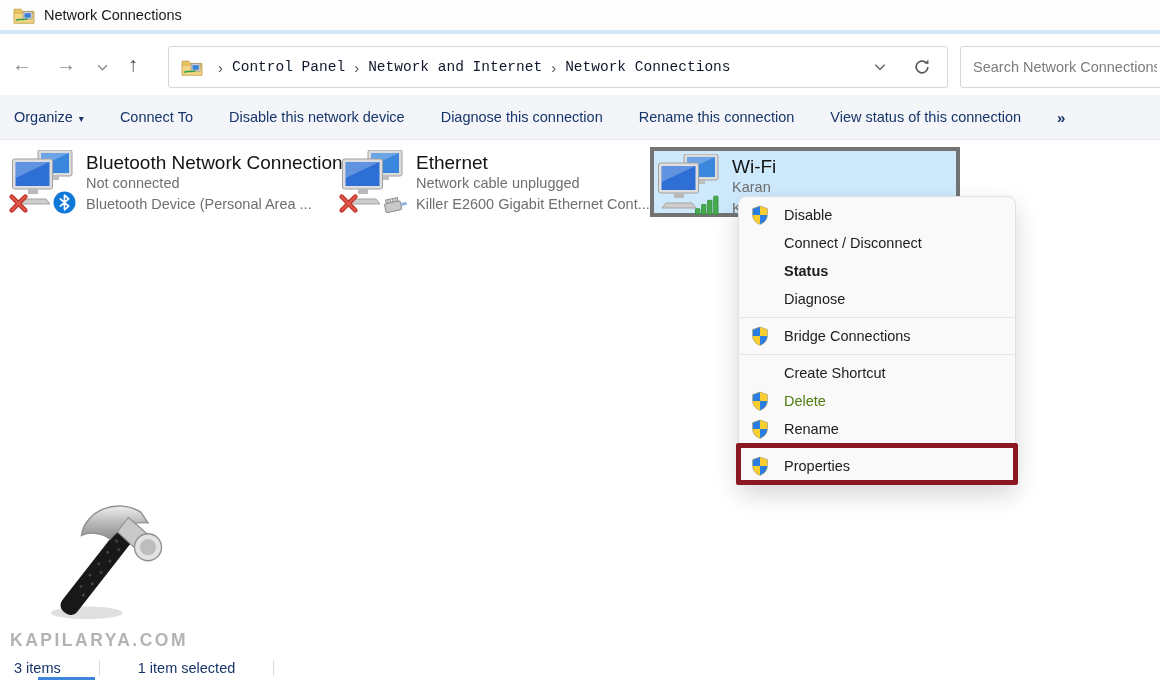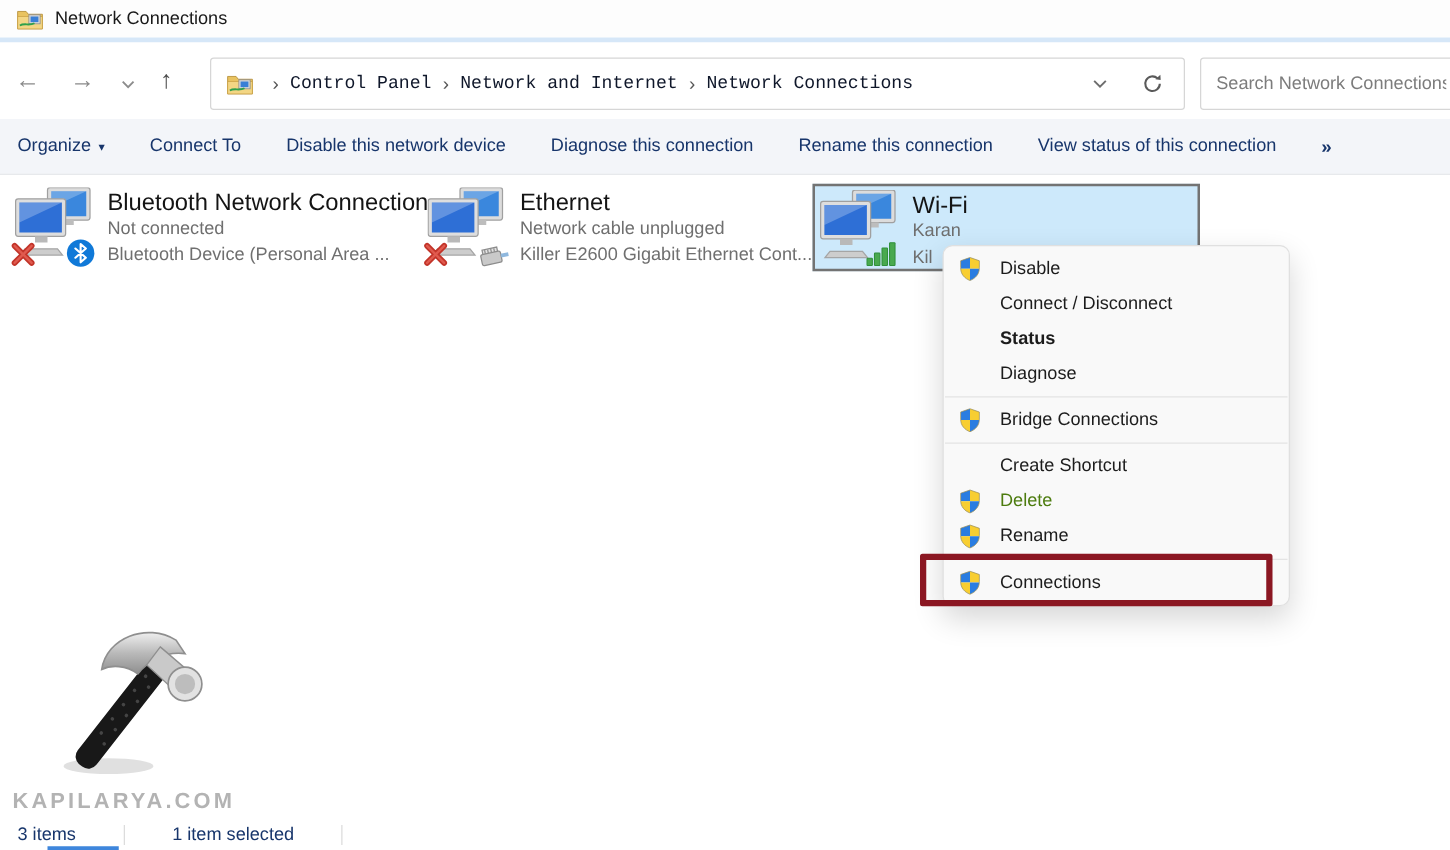--- a/index.html
+++ b/index.html
@@ -35,32 +35,32 @@
   
   .toolbar { height:45px; background:#f3f5f9; border-bottom:1px solid #e7e9ec;
              display:flex; align-items:center; padding-left:14px; gap:36px; }
   .tool-item { font-size:14.5px; color:#17356b; white-space:nowrap; cursor:default; }
   .tool-caret { font-size:10px; margin-left:6px; color:#17356b; }
   .tool-overflow { font-size:15px; color:#17356b; font-weight:bold; }
 
   
   .content { position:relative; height:515px; background:#fff; }
   .conn-item { position:absolute; top:7px; height:70px; display:flex; align-items:flex-start; padding:3px 4px; }
-  .conn-item.selected { background:#cde9fb; border:2px solid #737373; }
+  .conn-item.selected { background:#cde9fb; border:4px solid #737373; }
   .icon-box { position:relative; width:64px; height:64px; flex:none; margin-right:10px; }
   .badge-x { position:absolute; left:-4px; bottom:0; width:21px; height:21px; }
   .badge-bt { position:absolute; right:0; bottom:0; width:23px; height:23px; }
   .badge-eth { position:absolute; right:-3px; bottom:0; width:28px; height:20px; }
   .badge-wifi { position:absolute; right:2px; bottom:3px; width:25px; height:21px; }
   .conn-texts { padding-top:2px; }
   .conn-name { font-size:19px; color:#141414; line-height:21px; white-space:nowrap; }
   .conn-sub { font-size:14.5px; color:#6f6f6f; line-height:21px; white-space:nowrap; }
 
   
-  .context-menu { position:absolute; left:754px; top:56px; width:278px; background:#f9f9f9;
+  .context-menu { position:absolute; left:738px; top:56px; width:278px; background:#f9f9f9;
                   border:1px solid #e0e0e0; border-radius:8px; padding:4px 0;
                   box-shadow:0 10px 24px rgba(0,0,0,.16); z-index:20; }
   .menu-item { height:28px; display:flex; align-items:center; padding:0 10px 0 12px; cursor:default; }
   .shield-slot { width:20px; height:20px; margin-right:13px; flex:none; display:flex; align-items:center; }
   .menu-label { font-size:14.5px; color:#1c1c1c; white-space:nowrap; }
   .menu-item.bold .menu-label { font-weight:bold; }
   .menu-item.disabled .menu-label { color:#4d7c0f; }
   .menu-sep { height:1px; background:#e4e4e4; margin:4px 1px; }
 
   
@@ -335,21 +335,21 @@
               </defs>
     <g clip-path="url(#sh5)">
       <rect x="0" y="0" width="12" height="13" fill="#2a7de1"></rect>
       <rect x="12" y="0" width="12" height="13" fill="#f8ce31"></rect>
       <rect x="0" y="13" width="12" height="13" fill="#f8ce31"></rect>
       <rect x="12" y="13" width="12" height="13" fill="#2a7de1"></rect>
     </g>
     <path d="M12 1 L22 4.5 V12 C22 19 17.5 23.5 12 25.5 C6.5 23.5 2 19 2 12 V4.5 Z" fill="none" stroke="#9a8f5a" stroke-width="0.8"></path>
             </svg>
           </span>
-    <span class="menu-label">Connections</span>
+    <span class="menu-label">Properties</span>
         </div>
       </div>
     <div class="annotation-box"></div>
 
     <div class="watermark">
       <svg width="135" height="140" viewBox="0 0 150 150">
         <defs>
           <linearGradient id="mgrad" x1="0" y1="0" x2="0" y2="1">
             <stop offset="0" stop-color="#efefef"></stop>
               <stop offset="0.5" stop-color="#b9b9b9"></stop>

